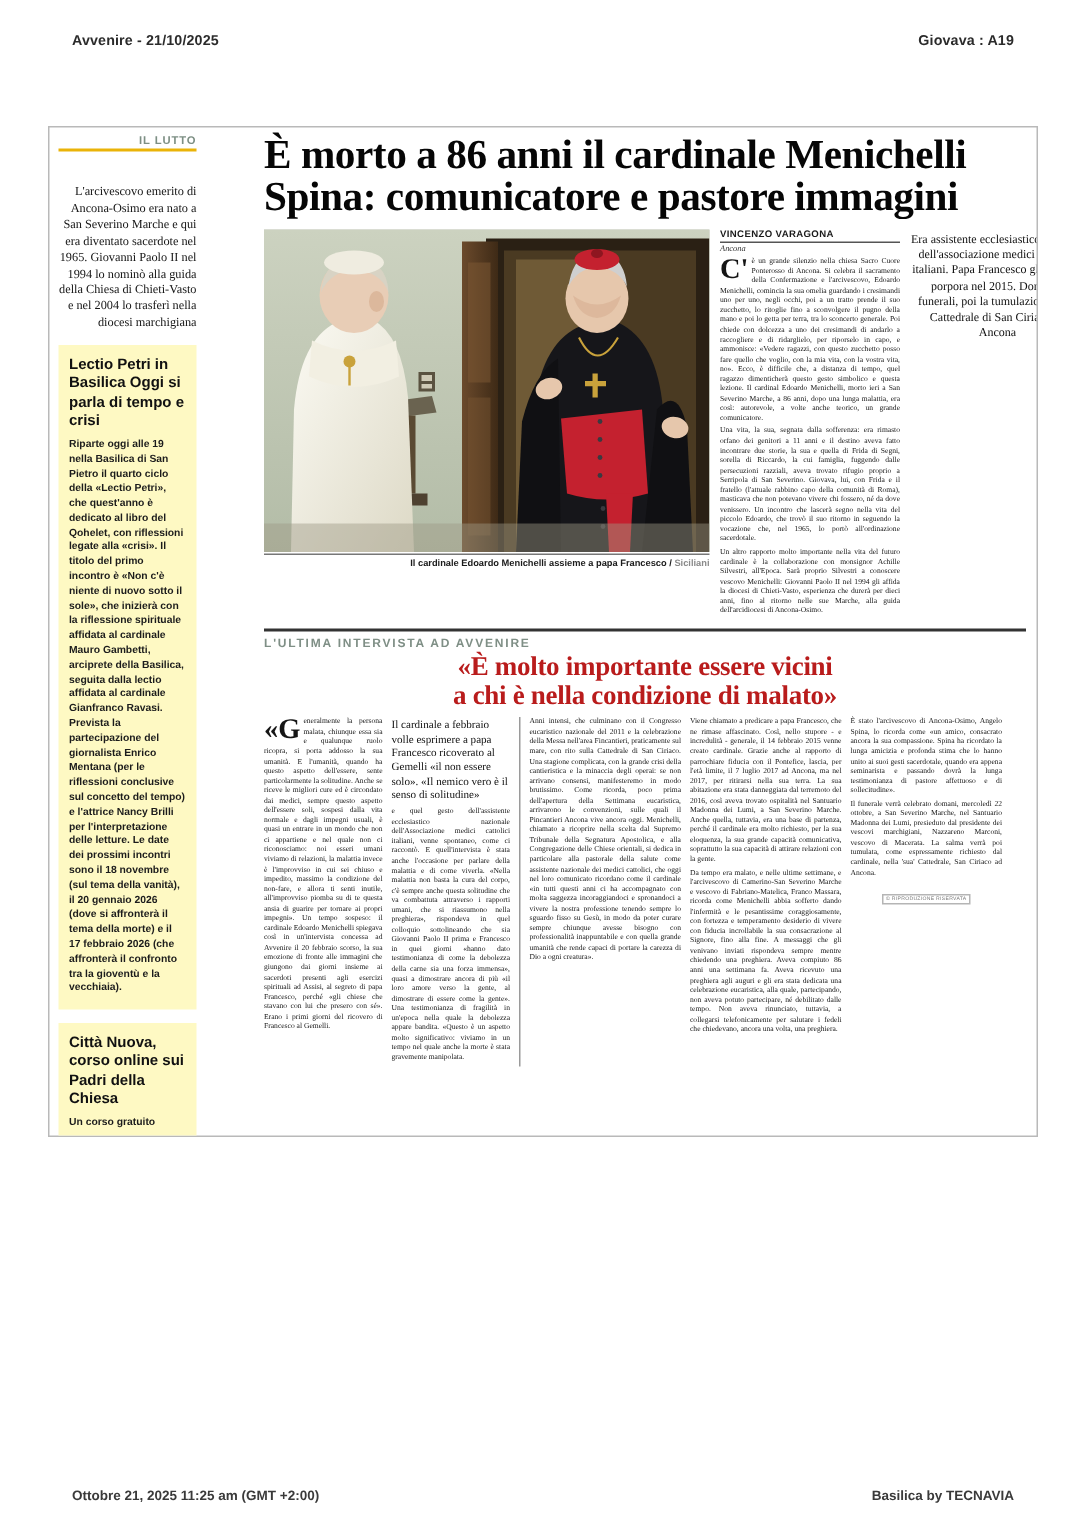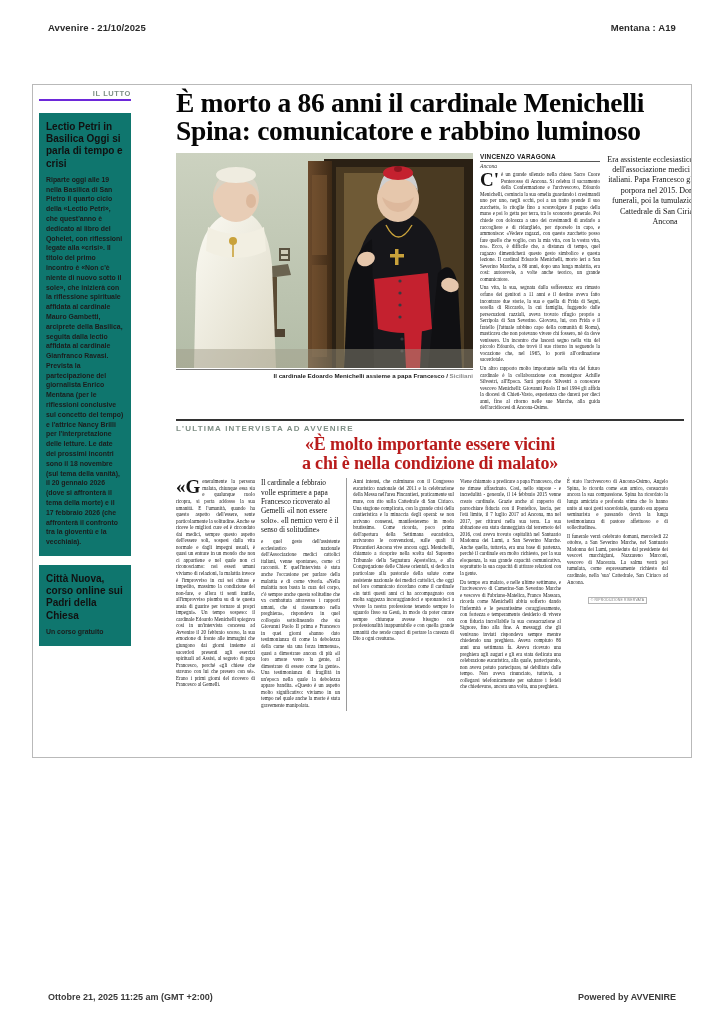--- a/index.html
+++ b/index.html
@@ -66,33 +66,33 @@
     padding: 4px 6px 0 6px;
   }
   .rail-kicker {
     font-family: "Liberation Sans", sans-serif;
     font-size: 7.5px;
     font-weight: 700;
     letter-spacing: .6px;
     color: #7d8f84;
     text-align: right;
     padding-bottom: 1px;
-    border-bottom: 2px solid #6d28d9;
-    margin-bottom: 12px;
+    border-bottom: 2px solid #eab308;
+    margin-bottom: 22px;
   }
   .rail-standfirst {
     font-family: "Liberation Serif", serif;
     font-size: 8.2px;
     line-height: 1.33;
     text-align: right;
     color: #141414;
     margin-bottom: 9px;
   }
   .greenbox {
-    background: #0f766e;
+    background: #fef9c3;
     padding: 8px 7px 9px 7px;
     margin-bottom: 9px;
   }
   .greenbox h3 {
     margin: 0 0 5px 0;
     font-family: "Liberation Sans", sans-serif;
     font-size: 10px;
     font-weight: 700;
     line-height: 1.22;
     color: #111;
@@ -260,44 +260,45 @@
     display: inline-block;
     margin-top: 3px;
   }
   .tiny-credit-wrap { text-align: center; }
 </style>
 </head>
 <body>
 
 <div class="page-header">
   <span>Avvenire - 21/10/2025</span>
-  <span>Mentana : A19</span>
+  <span>Giovava : A19</span>
 </div>
 
 <div class="clip">
 
   <aside class="rail">
     <div class="rail-kicker">IL LUTTO</div>
+    <div class="rail-standfirst">L'arcivescovo emerito di Ancona-Osimo era nato a San Severino Marche e qui era diventato sacerdote nel 1965. Giovanni Paolo II nel 1994 lo nominò alla guida della Chiesa di Chieti-Vasto e nel 2004 lo trasferì nella diocesi marchigiana</div>
 
     <div class="greenbox">
       <h3>Lectio Petri in Basilica Oggi si parla di tempo e crisi</h3>
       <p>Riparte oggi alle 19 nella Basilica di San Pietro il quarto ciclo della «Lectio Petri», che quest'anno è dedicato al libro del Qohelet, con riflessioni legate alla «crisi». Il titolo del primo incontro è «Non c'è niente di nuovo sotto il sole», che inizierà con la riflessione spirituale affidata al cardinale Mauro Gambetti, arciprete della Basilica, seguita dalla lectio affidata al cardinale Gianfranco Ravasi. Prevista la partecipazione del giornalista Enrico Mentana (per le riflessioni conclusive sul concetto del tempo) e l'attrice Nancy Brilli per l'interpretazione delle letture. Le date dei prossimi incontri sono il 18 novembre (sul tema della vanità), il 20 gennaio 2026 (dove si affronterà il tema della morte) e il 17 febbraio 2026 (che affronterà il confronto tra la gioventù e la vecchiaia).</p>
     </div>
 
     <div class="greenbox">
       <h3>Città Nuova, corso online sui Padri della Chiesa</h3>
       <p>Un corso gratuito</p>
     </div>
   </aside>
 
   <div class="well">
 
     <h1 class="headline">
       <span>È morto a 86 anni il cardinale Menichelli</span>
-      <span class="l2">Spina: comunicatore e rabbino luminoso</span>
+      <span class="l2">Spina: comunicatore e pastore immagini</span>
     </h1>
 
     <div class="topblock">
 
       <figure class="photo-wrap" style="margin:0;">
         <div class="photo">
           <svg viewBox="0 0 297 215" width="297" height="215" preserveAspectRatio="none">
             <defs>
               <linearGradient id="wallg" x1="0" y1="0" x2="0" y2="1">
                 <stop offset="0" stop-color="#ccd2c0"></stop>
@@ -438,14 +439,14 @@
           <span class="tiny-credit">© RIPRODUZIONE RISERVATA</span>
         </div>
       </div>
     </div>
 
   </div>
 </div>
 
 <div class="page-footer">
   <span>Ottobre 21, 2025 11:25 am (GMT +2:00)</span>
-  <span>Powered by AVVENIRE</span>
+  <span>Basilica by TECNAVIA</span>
 </div>
 
 </body></html>

